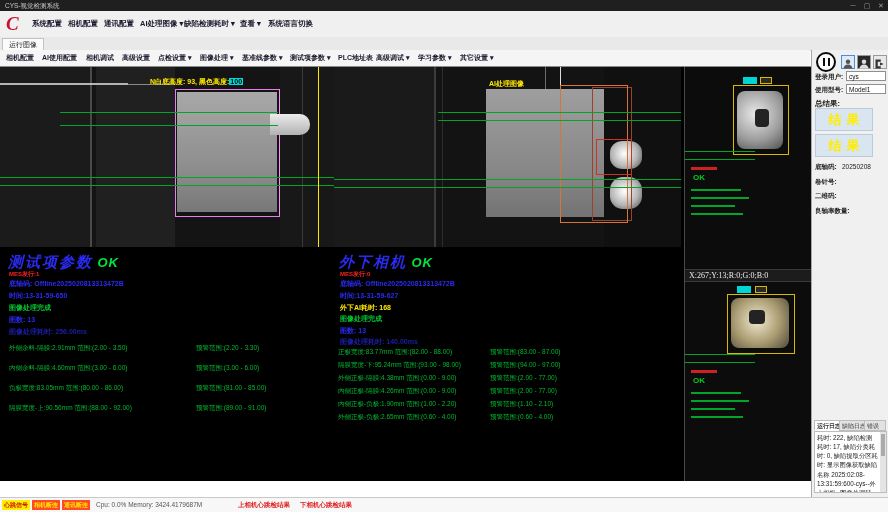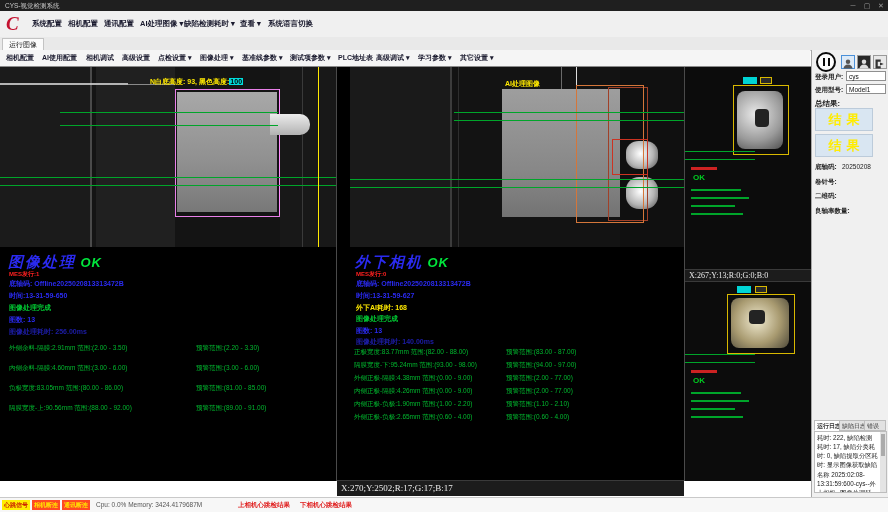--- a/index.html
+++ b/index.html
@@ -136,41 +136,41 @@
         <div class="gline" style="left:60px;top:58px;width:218px;"></div>
         <div class="gline" style="left:0;top:110px;width:336px;"></div>
         <div class="gline" style="left:0;top:118px;width:336px;"></div>
         <div class="shape" style="left:318px;top:0;width:1px;height:180px;background:#ffe900;"></div>
         <div class="shape" style="left:150px;top:10px;font-size:7px;color:#ffe900;font-weight:bold;">
           <span>N白底高度: 93,  黑色高度:</span><span style="background:#00dcdc;color:#000;padding:0 1px;">100</span>
         </div>
       </div>
 
       <div class="abs" style="left:8px;top:186px;">
-        <span class="camtitle">图像处理</span>
+        <span class="camtitle">测试项参数</span>
         <span class="ok">OK</span>
       </div>
       <span class="abs red6" style="left:9px;top:203px;">MES发行:1</span>
       <span class="abs blu7" style="left:9px;top:212px;">底轴码: Offline2025020813313472B</span>
       <span class="abs blu7" style="left:9px;top:224px;">时间:13-31-59-650</span>
       <span class="abs grn7" style="left:9px;top:236px;">图像处理完成</span>
       <span class="abs blu7" style="left:9px;top:248px;">图数: 13</span>
       <span class="abs dimblu" style="left:9px;top:260px;">图像处理耗时: 256.00ms</span>
       <span class="abs grn65" style="left:9px;top:277px;">外侧余料-隔膜:2.91mm 范围:(2.00 - 3.50)</span>
       <span class="abs grn65" style="left:196px;top:277px;">预警范围:(2.20 - 3.30)</span>
       <span class="abs grn65" style="left:9px;top:297px;">内侧余料-隔膜:4.60mm 范围:(3.00 - 6.00)</span>
       <span class="abs grn65" style="left:196px;top:297px;">预警范围:(3.00 - 6.00)</span>
       <span class="abs grn65" style="left:9px;top:317px;">负极宽度:83.05mm 范围:(80.00 - 86.00)</span>
       <span class="abs grn65" style="left:196px;top:317px;">预警范围:(81.00 - 85.00)</span>
       <span class="abs grn65" style="left:9px;top:337px;">隔膜宽度-上:90.56mm 范围:(88.00 - 92.00)</span>
       <span class="abs grn65" style="left:196px;top:337px;">预警范围:(89.00 - 91.00)</span>
     </div>
     <div class="vdiv" style="left:336px;"></div>
 
-    <div class="panel" style="left:350px;width:347px;">
+    <div class="panel" style="left:334px;width:347px;">
       <div class="cam" style="width:347px;height:180px;background:#131313;">
         <div class="shape" style="left:0;top:0;width:100px;height:180px;background:#1a1a1a;"></div>
         <div class="shape" style="left:100px;top:0;width:2px;height:180px;background:#3c3c3c;"></div>
         <div class="shape" style="left:108px;top:0;width:1px;height:180px;background:#2e2e2e;"></div>
         <div class="shape" style="left:211px;top:0;width:1px;height:88px;background:#6a6a6a;"></div>
         <div class="shape" style="left:226px;top:0;width:1px;height:20px;background:#dddddd;"></div>
         <div class="shape" style="left:270px;top:0;width:77px;height:180px;background:#101010;"></div>
         <div class="shape" style="left:152px;top:22px;width:118px;height:128px;background:linear-gradient(180deg,#9e9e9e,#878787 65%,#737373);"></div>
         <div class="shape" style="left:276px;top:74px;width:32px;height:28px;border-radius:40%;background:radial-gradient(circle at 45% 45%,#ffffff,#b5b5b5 55%,#4a4a4a);"></div>
         <div class="shape" style="left:276px;top:110px;width:32px;height:32px;border-radius:40%;background:radial-gradient(circle at 45% 45%,#ffffff,#b5b5b5 55%,#4a4a4a);"></div>
@@ -240,21 +240,20 @@
         <div class="rbar" style="left:6px;top:88px;width:26px;"></div>
         <span class="shape" style="left:8px;top:94px;font-size:8px;font-weight:bold;color:#00cc22;">OK</span>
         <div class="gbar" style="left:6px;top:110px;width:50px;"></div>
         <div class="gbar" style="left:6px;top:118px;width:58px;"></div>
         <div class="gbar" style="left:6px;top:126px;width:44px;"></div>
         <div class="gbar" style="left:6px;top:134px;width:52px;"></div>
       </div>
     </div>
   </div>
 
-  <div class="coordsbar" style="left:337px;width:347px;">X:270;Y:2502;R:17;G:17;B:17</div>
 
   <div class="abs sidebar">
     <div class="pausebtn">
       <i style="left:4.5px;"></i>
         <i style="left:9.5px;"></i>
     </div>
     <div class="smbtn sel" style="left:29px;">
       <svg width="12" height="12" viewBox="0 0 16 16">
           <circle cx="8" cy="5" r="3" fill="#555"></circle>
           <path d="M2 14c0-3.3 2.7-5.5 6-5.5s6 2.2 6 5.5z" fill="#555"></path>

